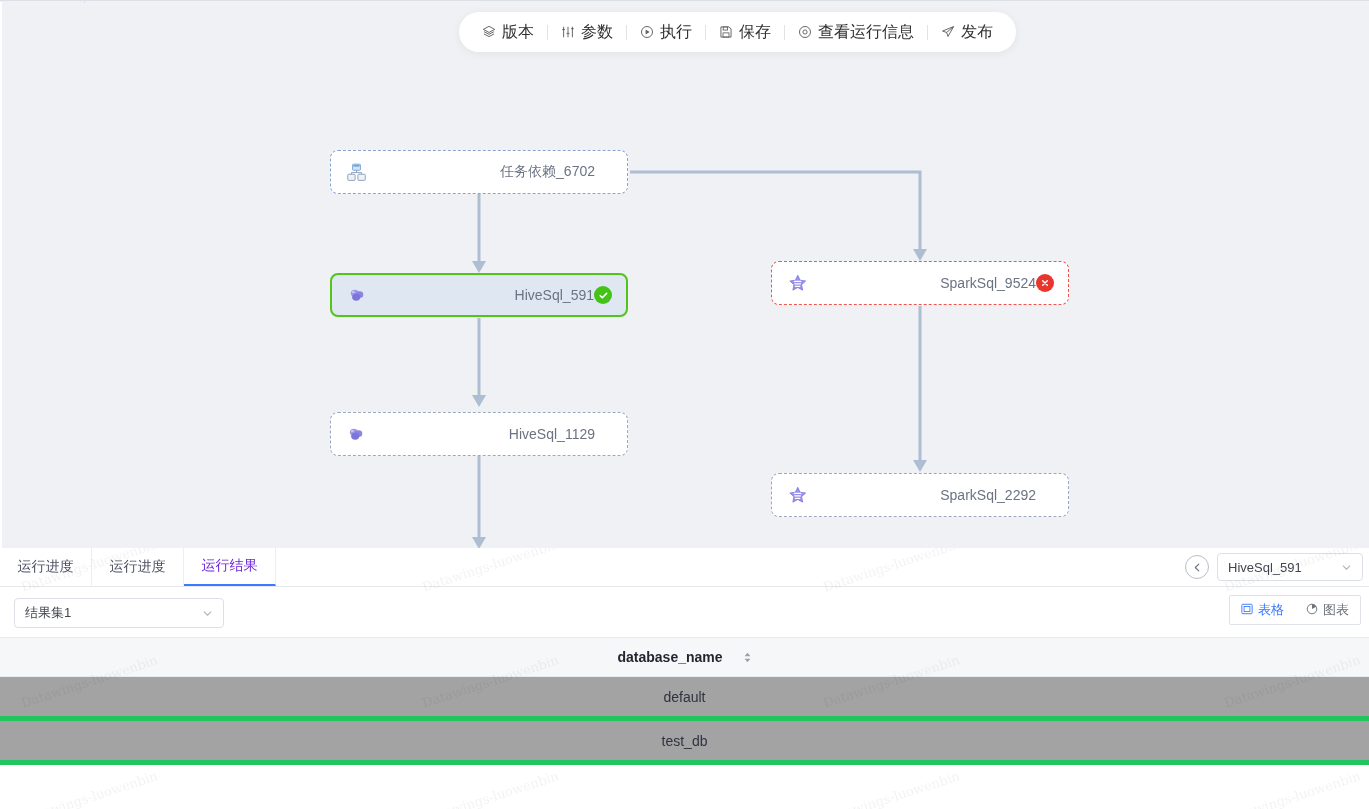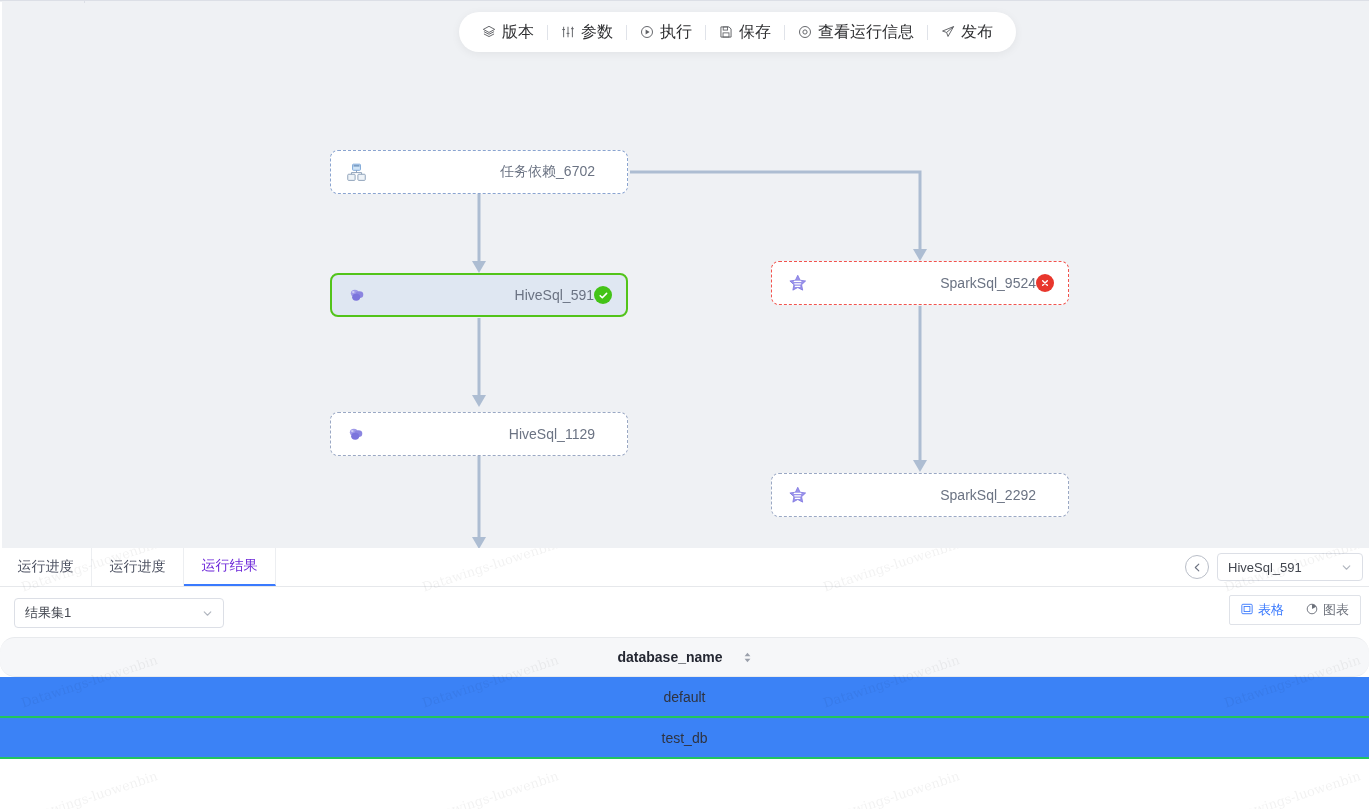--- a/index.html
+++ b/index.html
@@ -289,37 +289,36 @@
     border-top: 1px solid #e8eaed;
     border-bottom: 1px solid #e8eaed;
     display: flex;
     align-items: center;
     justify-content: center;
     font-size: 14px;
     font-weight: bold;
     color: #232631;
     gap: 20px;
     cursor: pointer;
-    border-radius: 15px;
   }
   .sorter {
     display: inline-flex;
     flex-direction: column;
     line-height: 0;
     gap: 1px;
   }
   .rt-row {
     height: 39px;
     display: flex;
     align-items: center;
     justify-content: center;
     font-size: 14px;
     color: #2f3340;
-    border-bottom: 2px solid #22c55e;
-    background: #3b82f6;
+    border-bottom: 5px solid #22c55e;
+    background: #a3a3a3;
     cursor: default;
   }
 
   
   .watermarks {
     position: absolute;
     left: 0;
     top: 0;
     width: 1369px;
     height: 261px;

